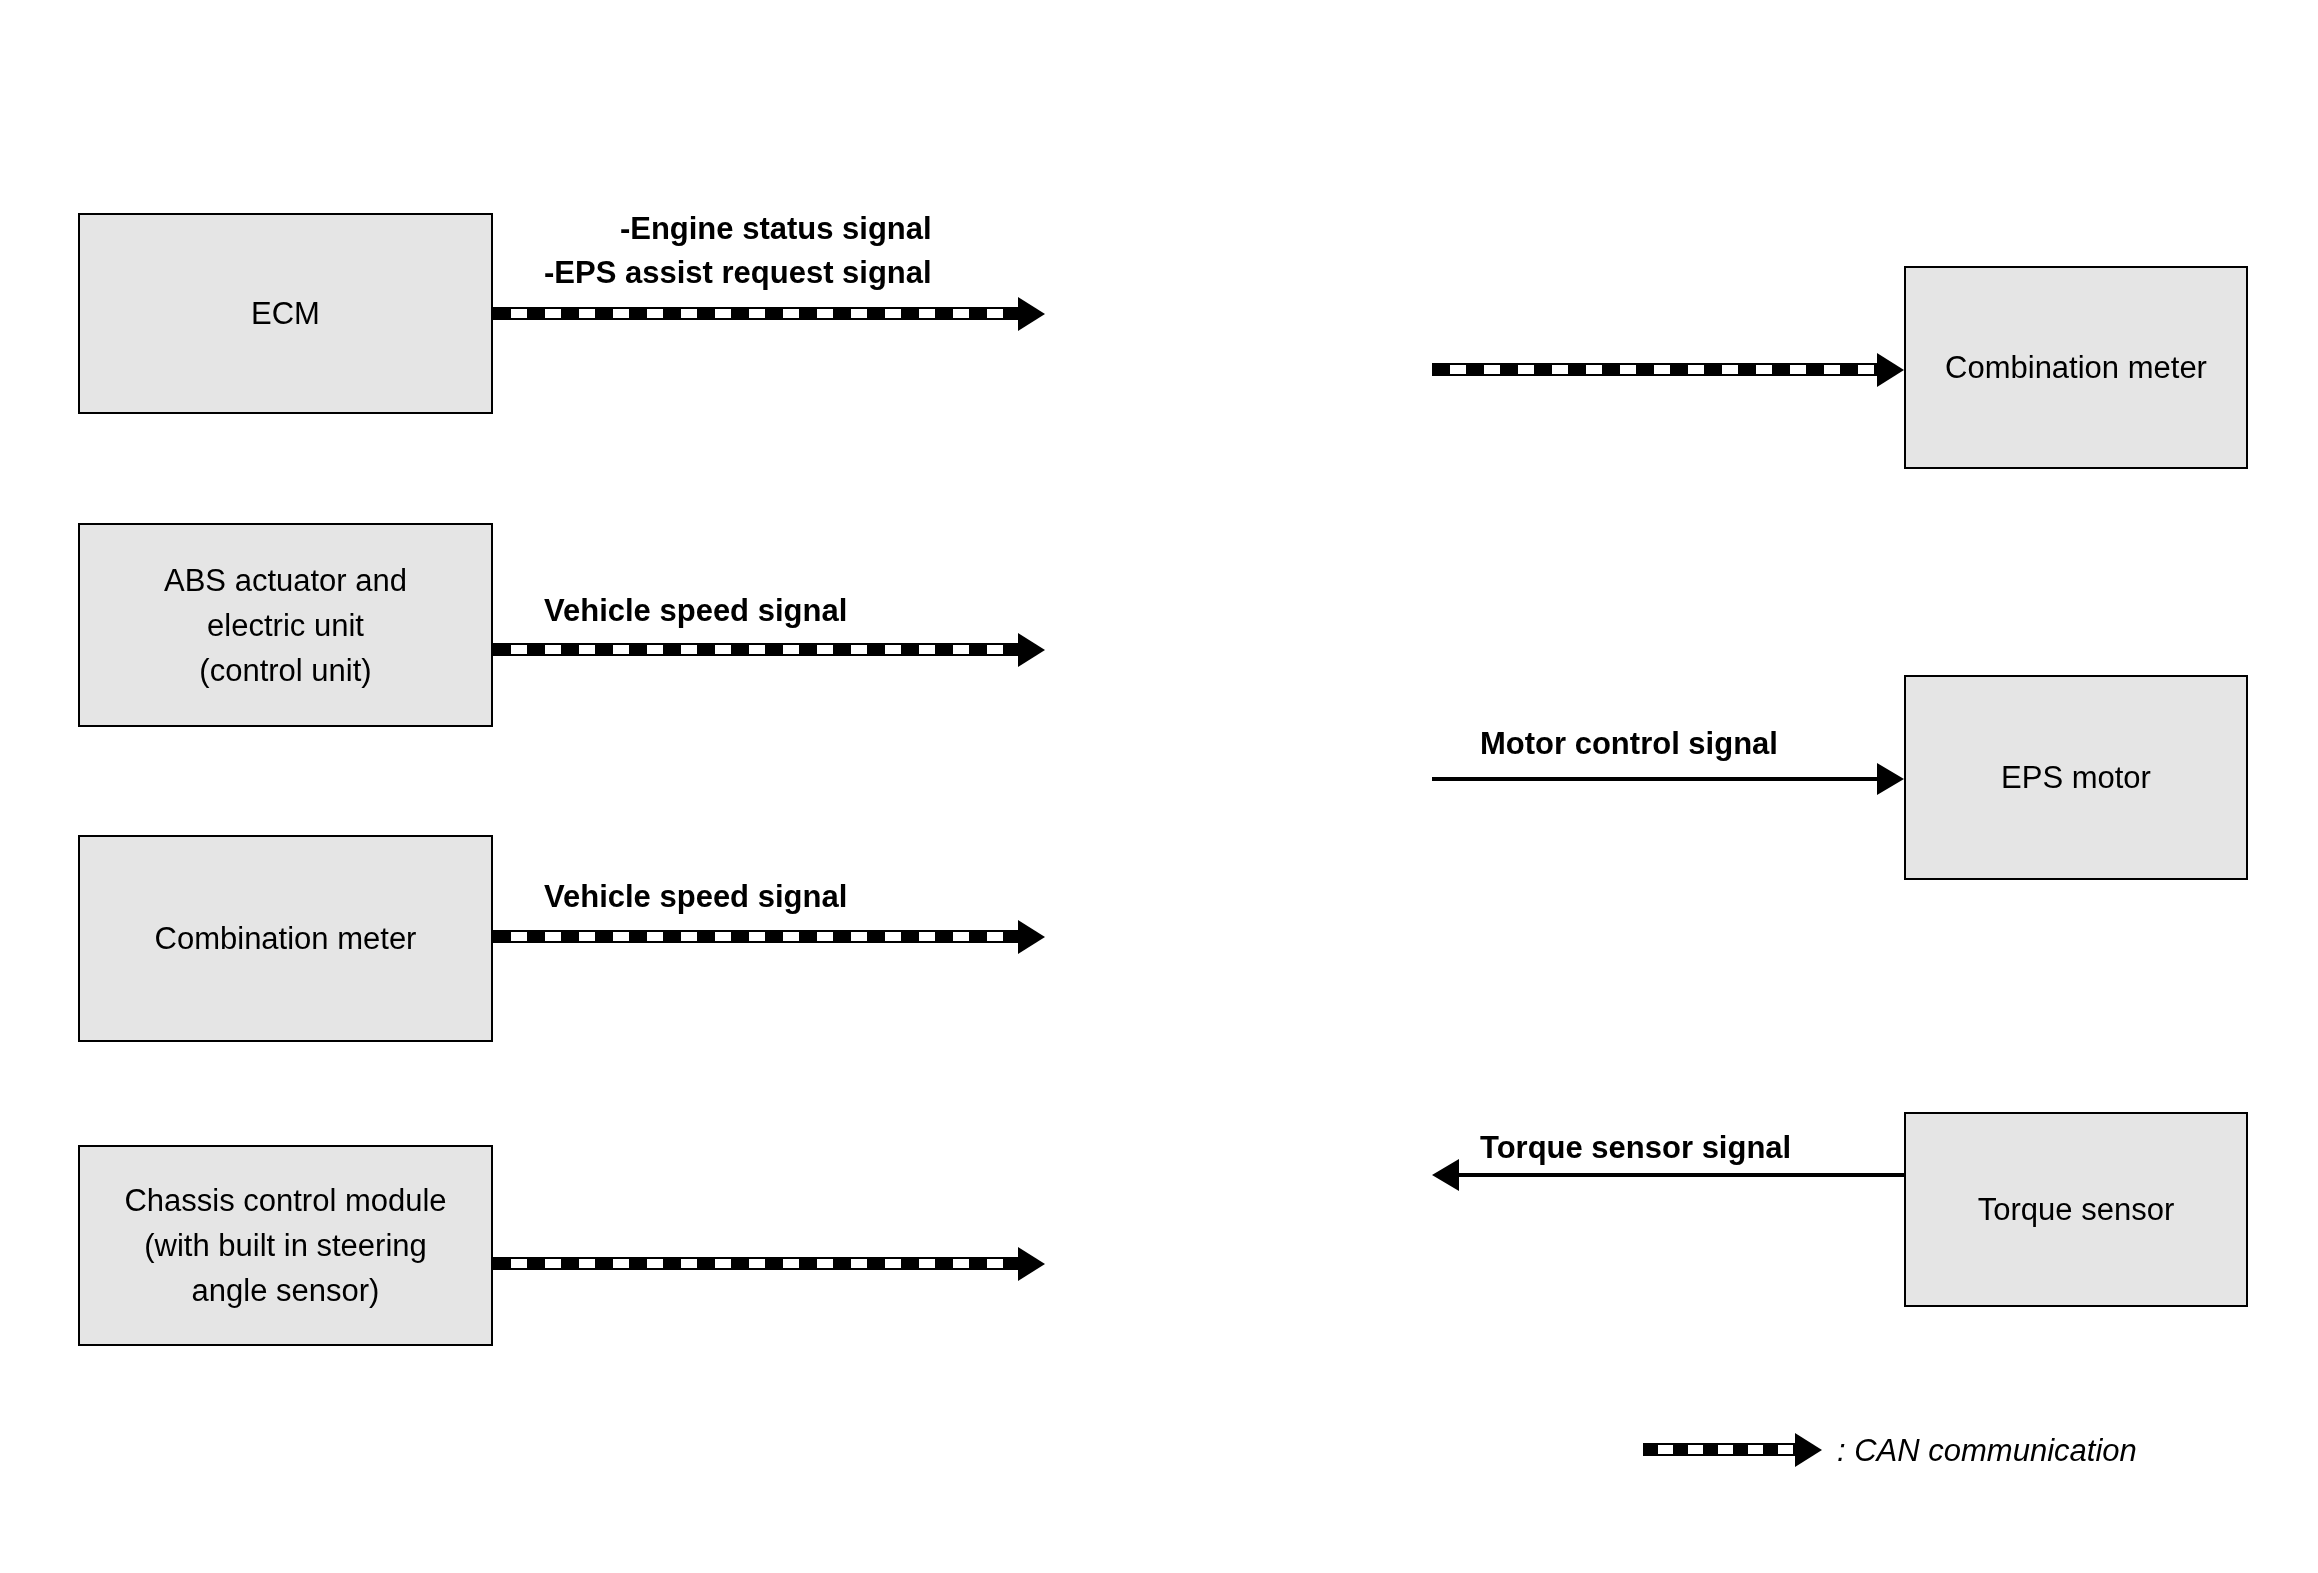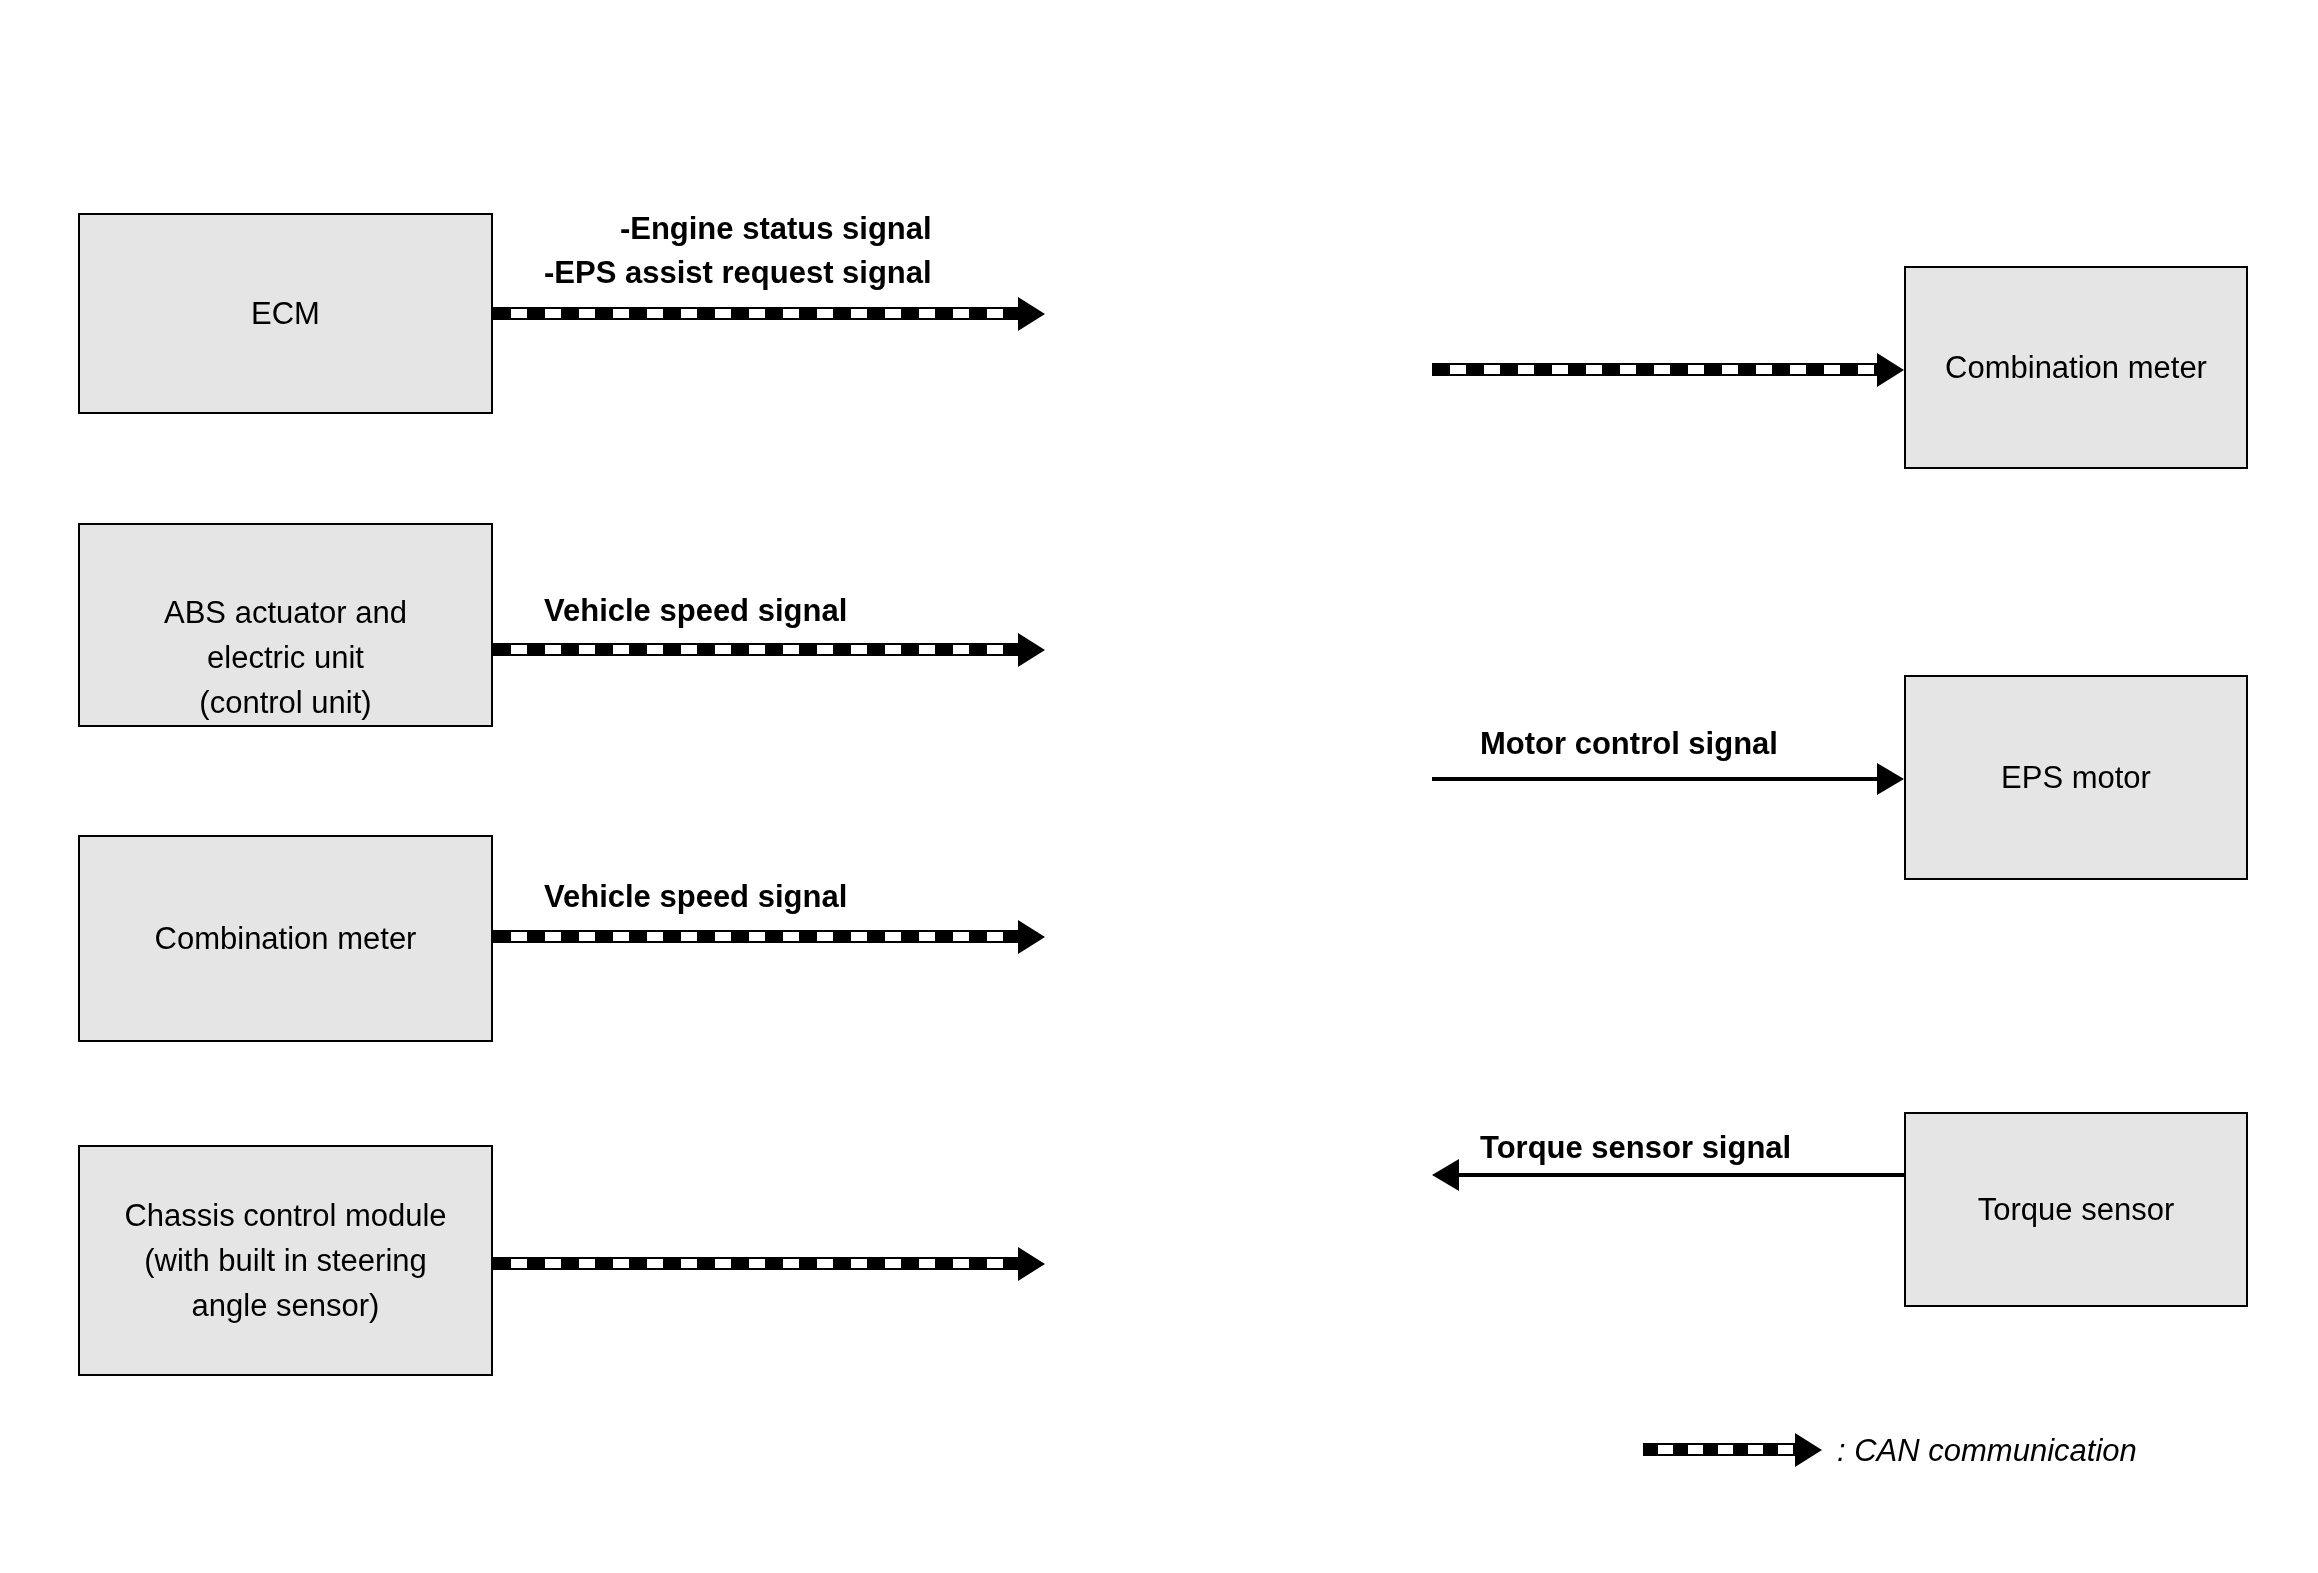--- a/index.html
+++ b/index.html
@@ -112,31 +112,31 @@
 </style>
 </head>
 <body>
 
 <div id="canvas">
 
   <div class="node" style="left:78px; top:213px; width:415px; height:201px;">
     <span class="node-label">ECM</span>
   </div>
 
-  <div class="node" style="left:78px; top:523px; width:415px; height:204px;align-items:flex-end;">
+  <div class="node" style="left:78px; top:523px; width:415px; height:204px;">
     <span class="node-label">ABS actuator and
 electric unit
 (control unit)</span>
   </div>
 
   <div class="node" style="left:78px; top:835px; width:415px; height:207px;">
     <span class="node-label">Combination meter</span>
   </div>
 
-  <div class="node" style="left:78px; top:1145px; width:415px; height:231px;">
+  <div class="node" style="left:78px; top:1145px; width:415px; height:201px;">
     <span class="node-label">Chassis control module
 (with built in steering
 angle sensor)</span>
   </div>
 
 
   <div class="node" style="left:1904px; top:266px; width:344px; height:203px;">
     <span class="node-label">Combination meter</span>
   </div>
 

